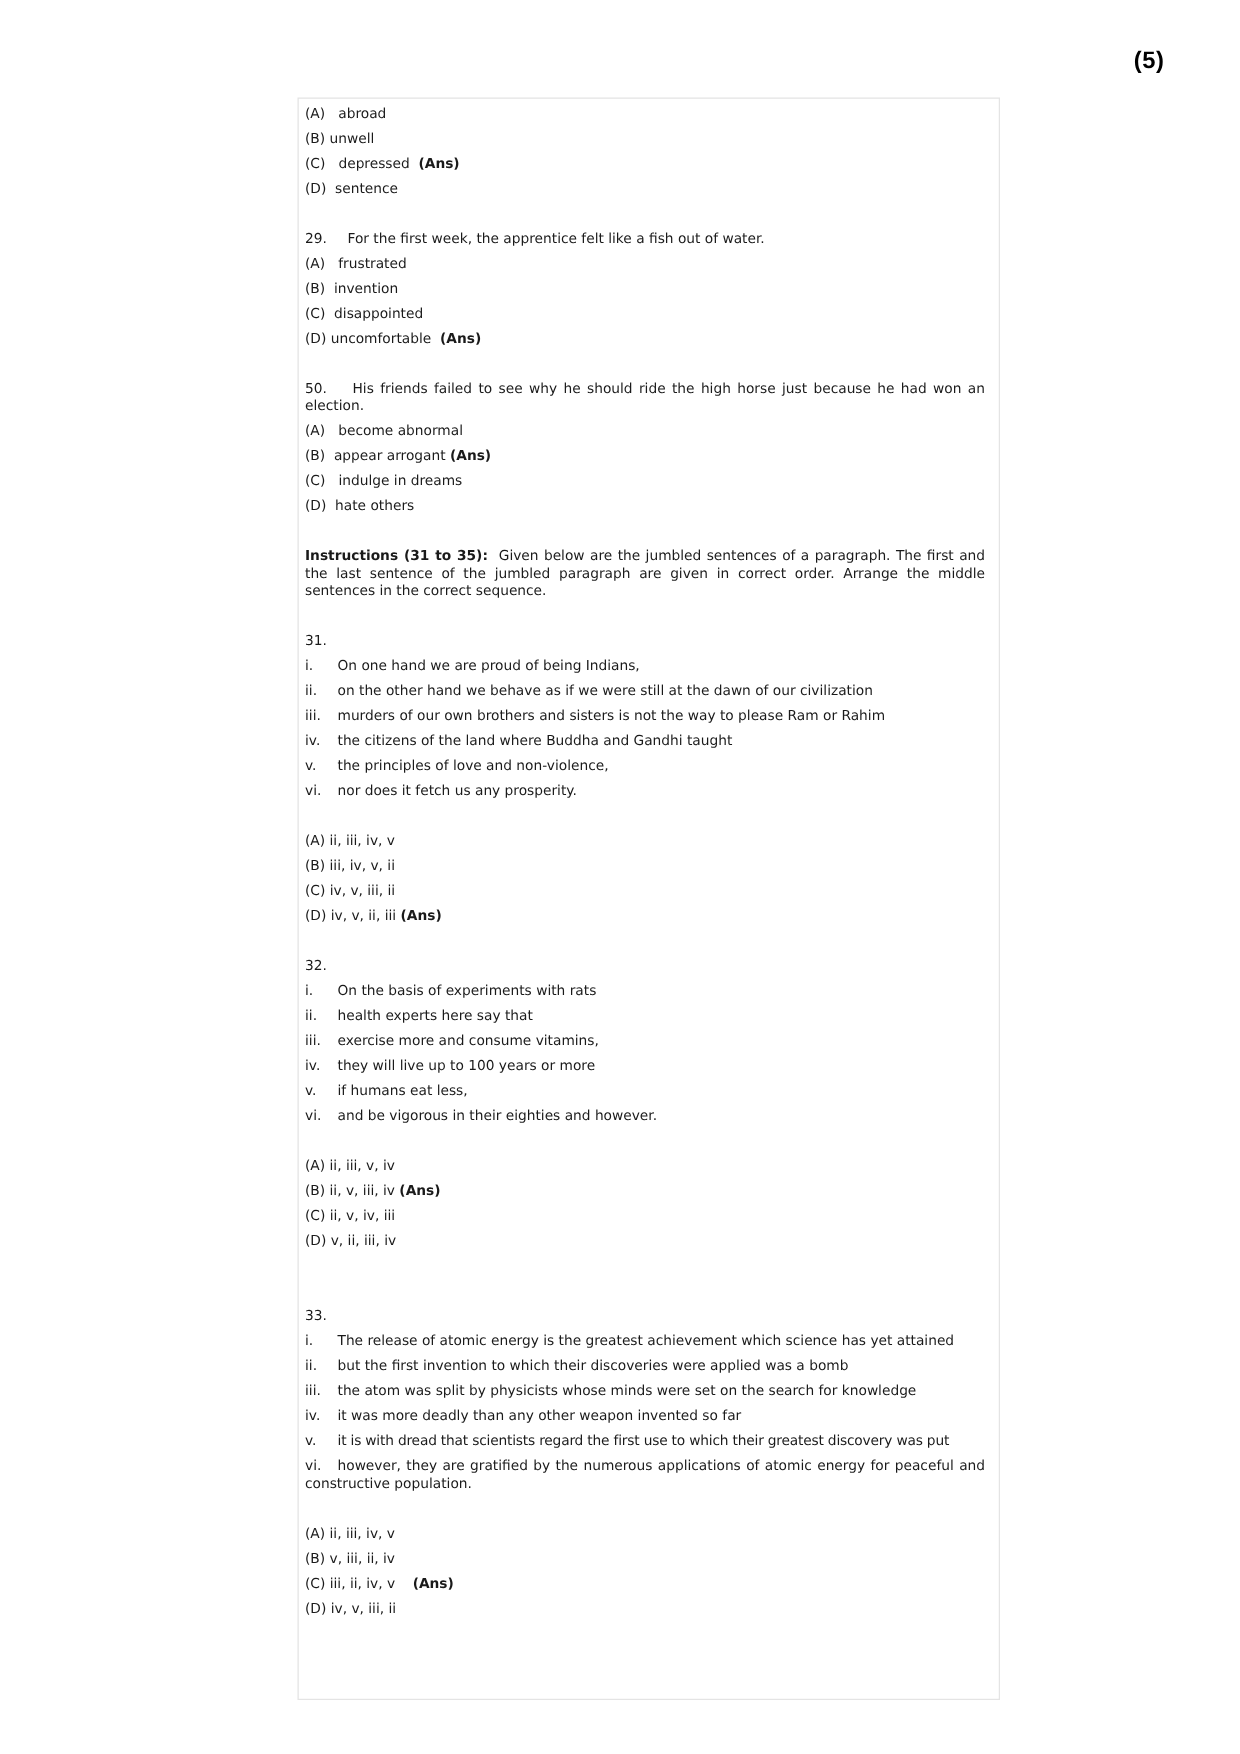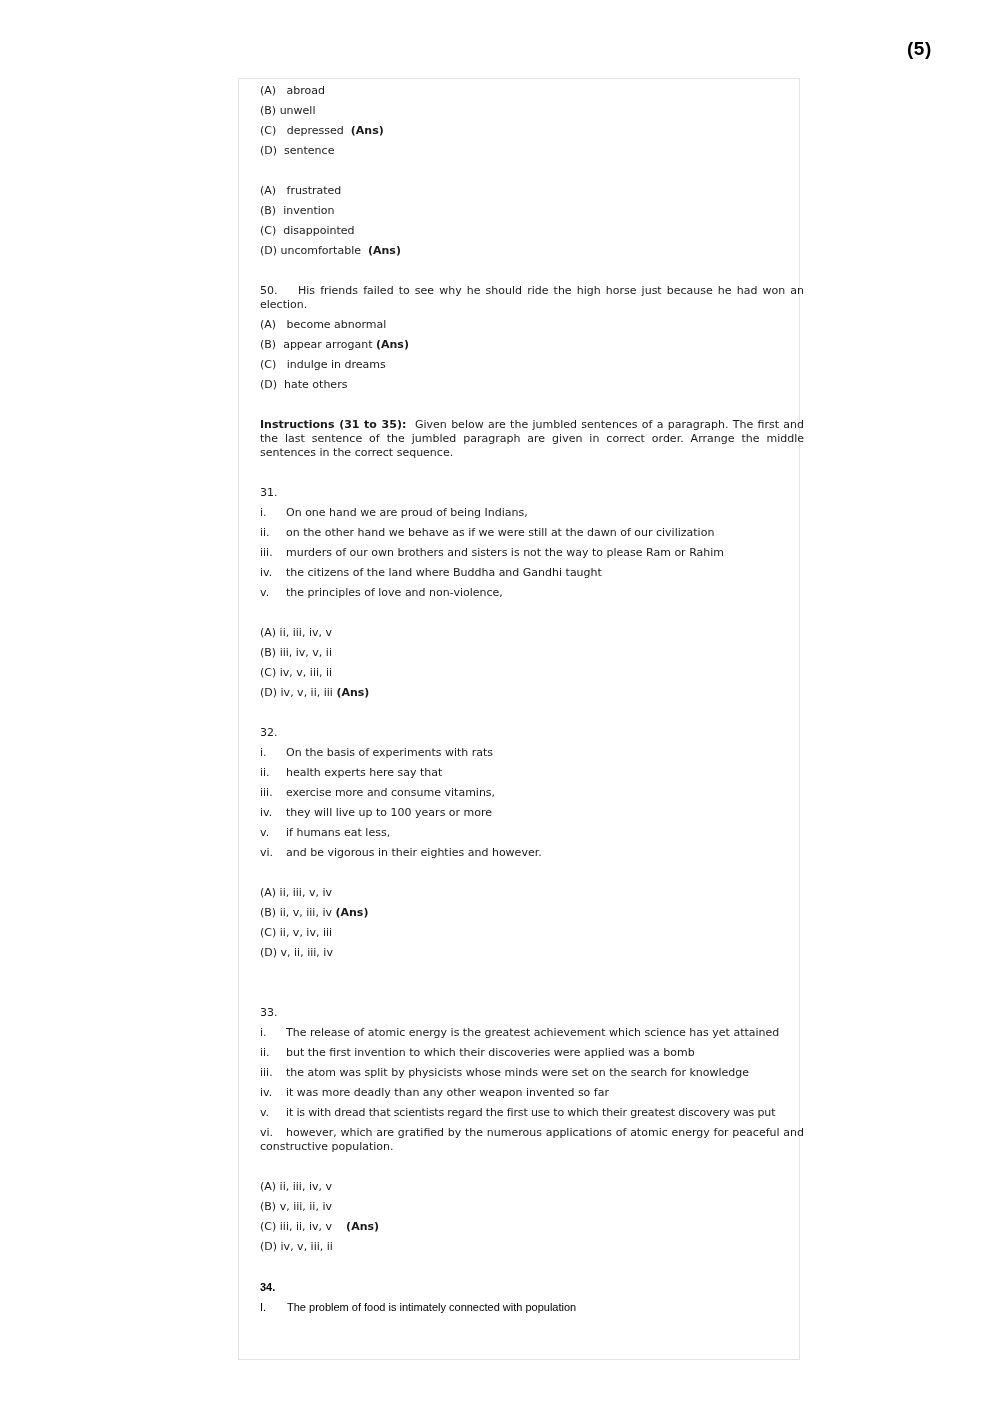--- a/index.html
+++ b/index.html
@@ -29,21 +29,21 @@
       position: absolute;
       left: 238px;
       top: 78px;
       width: 562px;
       height: 1282px;
       border: 1px solid #e4e4e4;
       box-sizing: border-box;
     }
     .content {
       position: absolute;
-      left: 260px;
+      left: 244px;
       top: 84px;
       width: 544px;
       font-size: 11px;
       line-height: 14px;
     }
     .line {
       height: 20px;
       line-height: 14px;
       white-space: nowrap;
       position: relative;
@@ -83,20 +83,21 @@
   <div>
     <div class="line"><span>(A)</span>&nbsp;&nbsp;&nbsp;<span>abroad</span></div>
     <div class="line"><span>(B)</span> <span>unwell</span></div>
     <div class="line"><span>(C)</span>&nbsp;&nbsp;&nbsp;<span>depressed</span>&nbsp;&nbsp;<span class="ans">(Ans)</span></div>
     <div class="line"><span>(D)</span>&nbsp;&nbsp;<span>sentence</span></div>
   </div>
 
   <div class="gap"></div>
 
   <div>
+    <div class="line"><span class="qnum">29.</span><span>For the first week, the apprentice felt like a fish out of water.</span></div>
     <div class="line"><span>(A)</span>&nbsp;&nbsp;&nbsp;<span>frustrated</span></div>
     <div class="line"><span>(B)</span>&nbsp;&nbsp;<span>invention</span></div>
     <div class="line"><span>(C)</span>&nbsp;&nbsp;<span>disappointed</span></div>
     <div class="line"><span>(D)</span> <span>uncomfortable</span>&nbsp;&nbsp;<span class="ans">(Ans)</span></div>
   </div>
 
   <div class="gap"></div>
 
   <div>
     <div class="line wrap"><span class="qnum" style="width:38px">50.</span><span>His friends failed to see why he should ride the high horse just because he had won an election.</span></div>
@@ -112,20 +113,21 @@
 
   <div class="gap"></div>
 
   <div>
     <div class="line">31.</div>
     <div class="line"><span class="roman">i.</span><span>On one hand we are proud of being Indians,</span></div>
     <div class="line"><span class="roman">ii.</span><span>on the other hand we behave as if we were still at the dawn of our civilization</span></div>
     <div class="line"><span class="roman">iii.</span><span>murders of our own brothers and sisters is not the way to please Ram or Rahim</span></div>
     <div class="line"><span class="roman">iv.</span><span>the citizens of the land where Buddha and Gandhi taught</span></div>
     <div class="line"><span class="roman">v.</span><span>the principles of love and non-violence,</span></div>
+    <div class="line"><span class="roman">vi.</span><span>nor does it fetch us any prosperity.</span></div>
     <div class="gap"></div>
     <div class="line"><span>(A)</span> <span>ii, iii, iv, v</span></div>
     <div class="line"><span>(B)</span> <span>iii, iv, v, ii</span></div>
     <div class="line"><span>(C)</span> <span>iv, v, iii, ii</span></div>
     <div class="line"><span>(D)</span> <span>iv, v, ii, iii</span> <span class="ans">(Ans)</span></div>
   </div>
 
   <div class="gap"></div>
 
   <div>
@@ -145,28 +147,24 @@
 
   <div class="gap-lg"></div>
 
   <div>
     <div class="line">33.</div>
     <div class="line"><span class="roman">i.</span><span>The release of atomic energy is the greatest achievement which science has yet attained</span></div>
     <div class="line"><span class="roman">ii.</span><span>but the first invention  to which their discoveries were applied was a bomb</span></div>
     <div class="line"><span class="roman">iii.</span><span>the atom was split by physicists whose minds were set on the search for knowledge</span></div>
     <div class="line"><span class="roman">iv.</span><span>it was more deadly than any other weapon invented so far</span></div>
     <div class="line" style="letter-spacing:-0.15px"><span class="roman">v.</span><span>it is with dread that scientists regard the first use to which their greatest discovery was put</span></div>
-    <div class="line wrap"><span class="roman">vi.</span><span>however, which are gratified by the numerous applications of atomic energy for peaceful and constructive population.</span></div>
+    <div class="line wrap"><span class="roman">vi.</span><span>however, they are gratified by the numerous applications of atomic energy for peaceful and constructive population.</span></div>
     <div class="gap"></div>
     <div class="line"><span>(A)</span> <span>ii, iii, iv, v</span></div>
     <div class="line"><span>(B)</span> <span>v, iii, ii, iv</span></div>
     <div class="line"><span>(C)</span> <span>iii, ii, iv, v</span>&nbsp;&nbsp;&nbsp;&nbsp;<span class="ans">(Ans)</span></div>
     <div class="line"><span>(D)</span> <span>iv, v, iii, ii</span></div>
   </div>
 
   <div class="gap"></div>
 
-  <div class="q34">
-    <div class="line label-bold">34.</div>
-    <div class="line"><span class="roman">I.</span><span>The problem of food is intimately connected with population</span></div>
-  </div>
 
 </div>
 
 </body></html>

